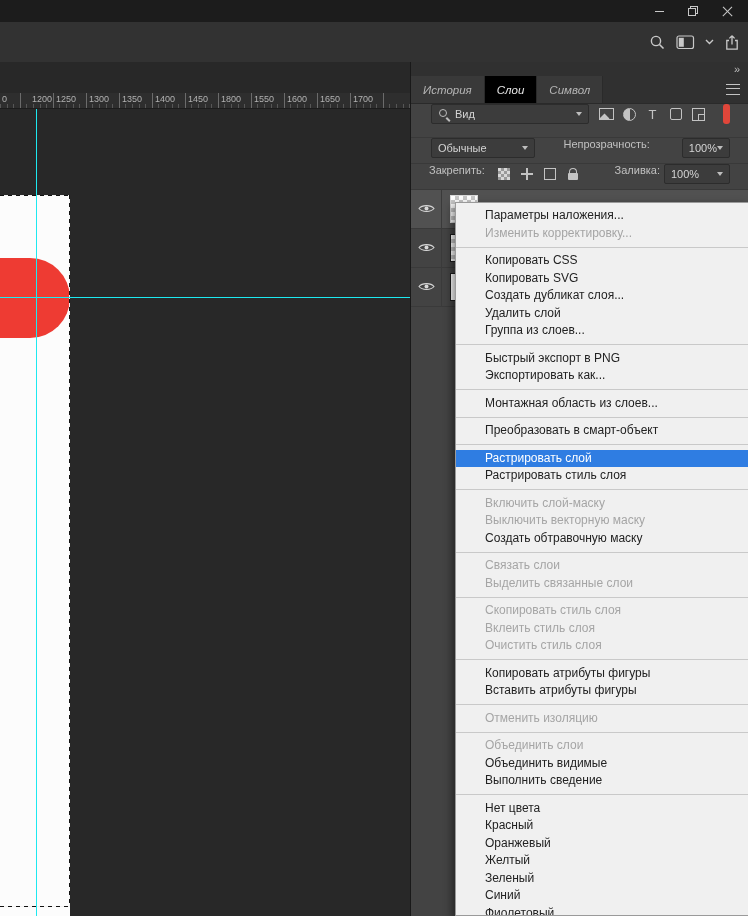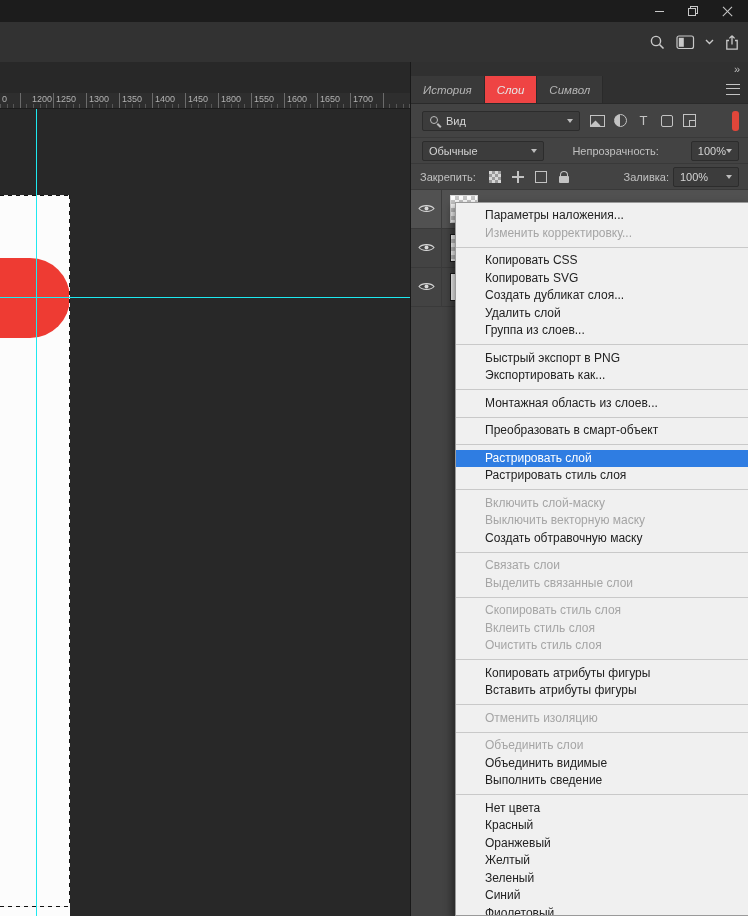--- a/index.html
+++ b/index.html
@@ -41,26 +41,26 @@
   .guide-v{position:absolute;left:36px;top:46px;width:1px;height:808px;background:var(--guide);z-index:5;}
   .guide-h{position:absolute;left:0;top:235px;width:410px;height:1px;background:var(--guide);z-index:5;}
 
   
   .panel{position:absolute;left:410px;top:62px;width:338px;height:854px;background:#434343;border-left:1px solid #191919;box-sizing:border-box;}
   .panel-top{height:14px;background:#303030;display:flex;align-items:center;justify-content:flex-end;padding:0 8px;
              color:#bdbdbd;font-size:11px;line-height:12px;}
   .tabbar{height:27px;background:#303030;display:flex;align-items:stretch;border-bottom:1px solid #2a2a2a;position:relative;font-style:italic;}
   .tab{padding:0 12px;display:flex;align-items:center;font-size:11.5px;color:#b5b5b5;background:#393939;
        border-right:1px solid #2a2a2a;cursor:default;}
-  .tab.active{background:#ef4444;color:#e6e6e6;}
+  .tab.active{background:#000000;color:#e6e6e6;}
   .tab-menu{position:absolute;right:8px;top:0;height:27px;display:flex;align-items:center;}
   .g-burger{display:block;width:14px;height:9px;border-top:1.5px solid #c3c3c3;border-bottom:1.5px solid #c3c3c3;position:relative;}
   .g-burger::after{content:"";position:absolute;left:0;top:2.7px;width:14px;height:1.5px;background:#c3c3c3;}
 
-  .prow{display:flex;align-items:center;padding:0 9px;border-bottom:1px solid #393939;box-sizing:border-box;}
+  .prow{display:flex;align-items:flex-start;padding:0 18px;border-bottom:1px solid #393939;box-sizing:border-box;}
   .row-filter{height:34px;}
   .row-blend{height:26px;gap:28px;}
   .row-lock{height:26px;}
   .plabel{font-size:11px;color:#c0c0c0;white-space:nowrap;}
 
   .dd{background:#3c3c3c;border:1px solid #2c2c2c;border-radius:2px;height:20px;display:flex;align-items:center;
       color:#d4d4d4;font-size:11px;padding:0 6px;box-sizing:border-box;cursor:default;}
   .ddchev{margin-left:auto;width:0;height:0;border-left:3.5px solid transparent;border-right:3.5px solid transparent;
           border-top:4px solid #bdbdbd;}
   .dd-kind{width:158px;margin-left:2px;}

